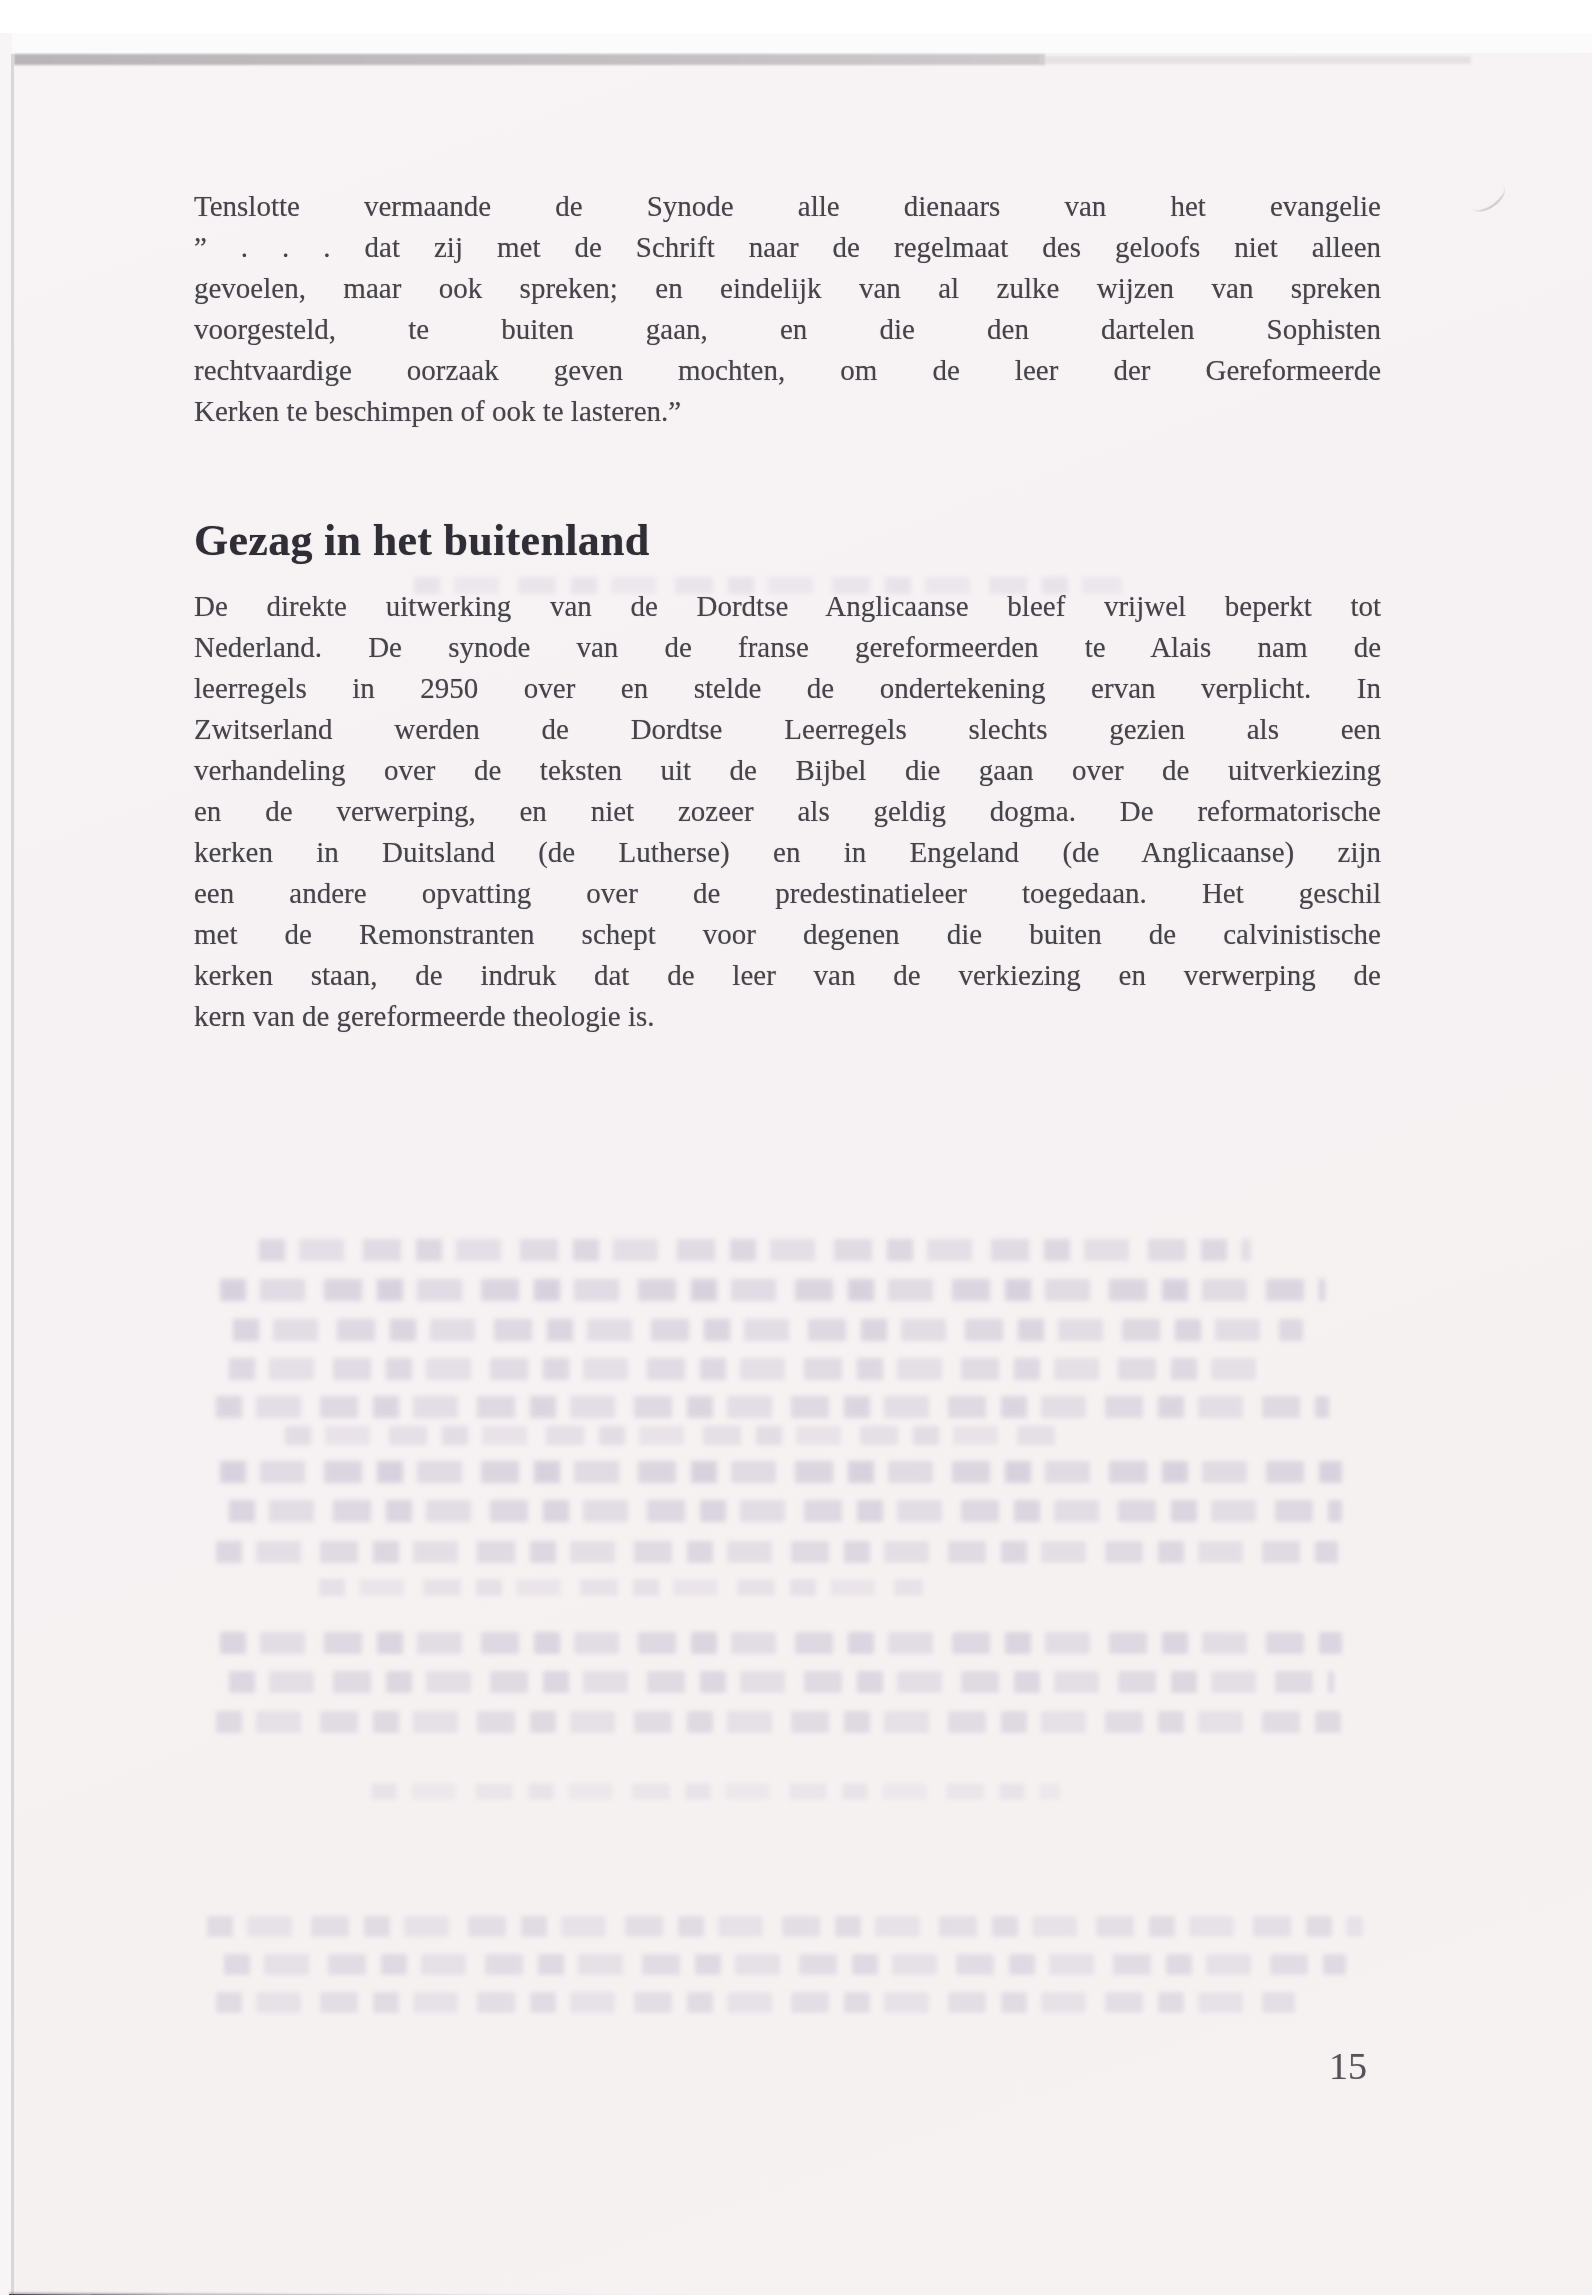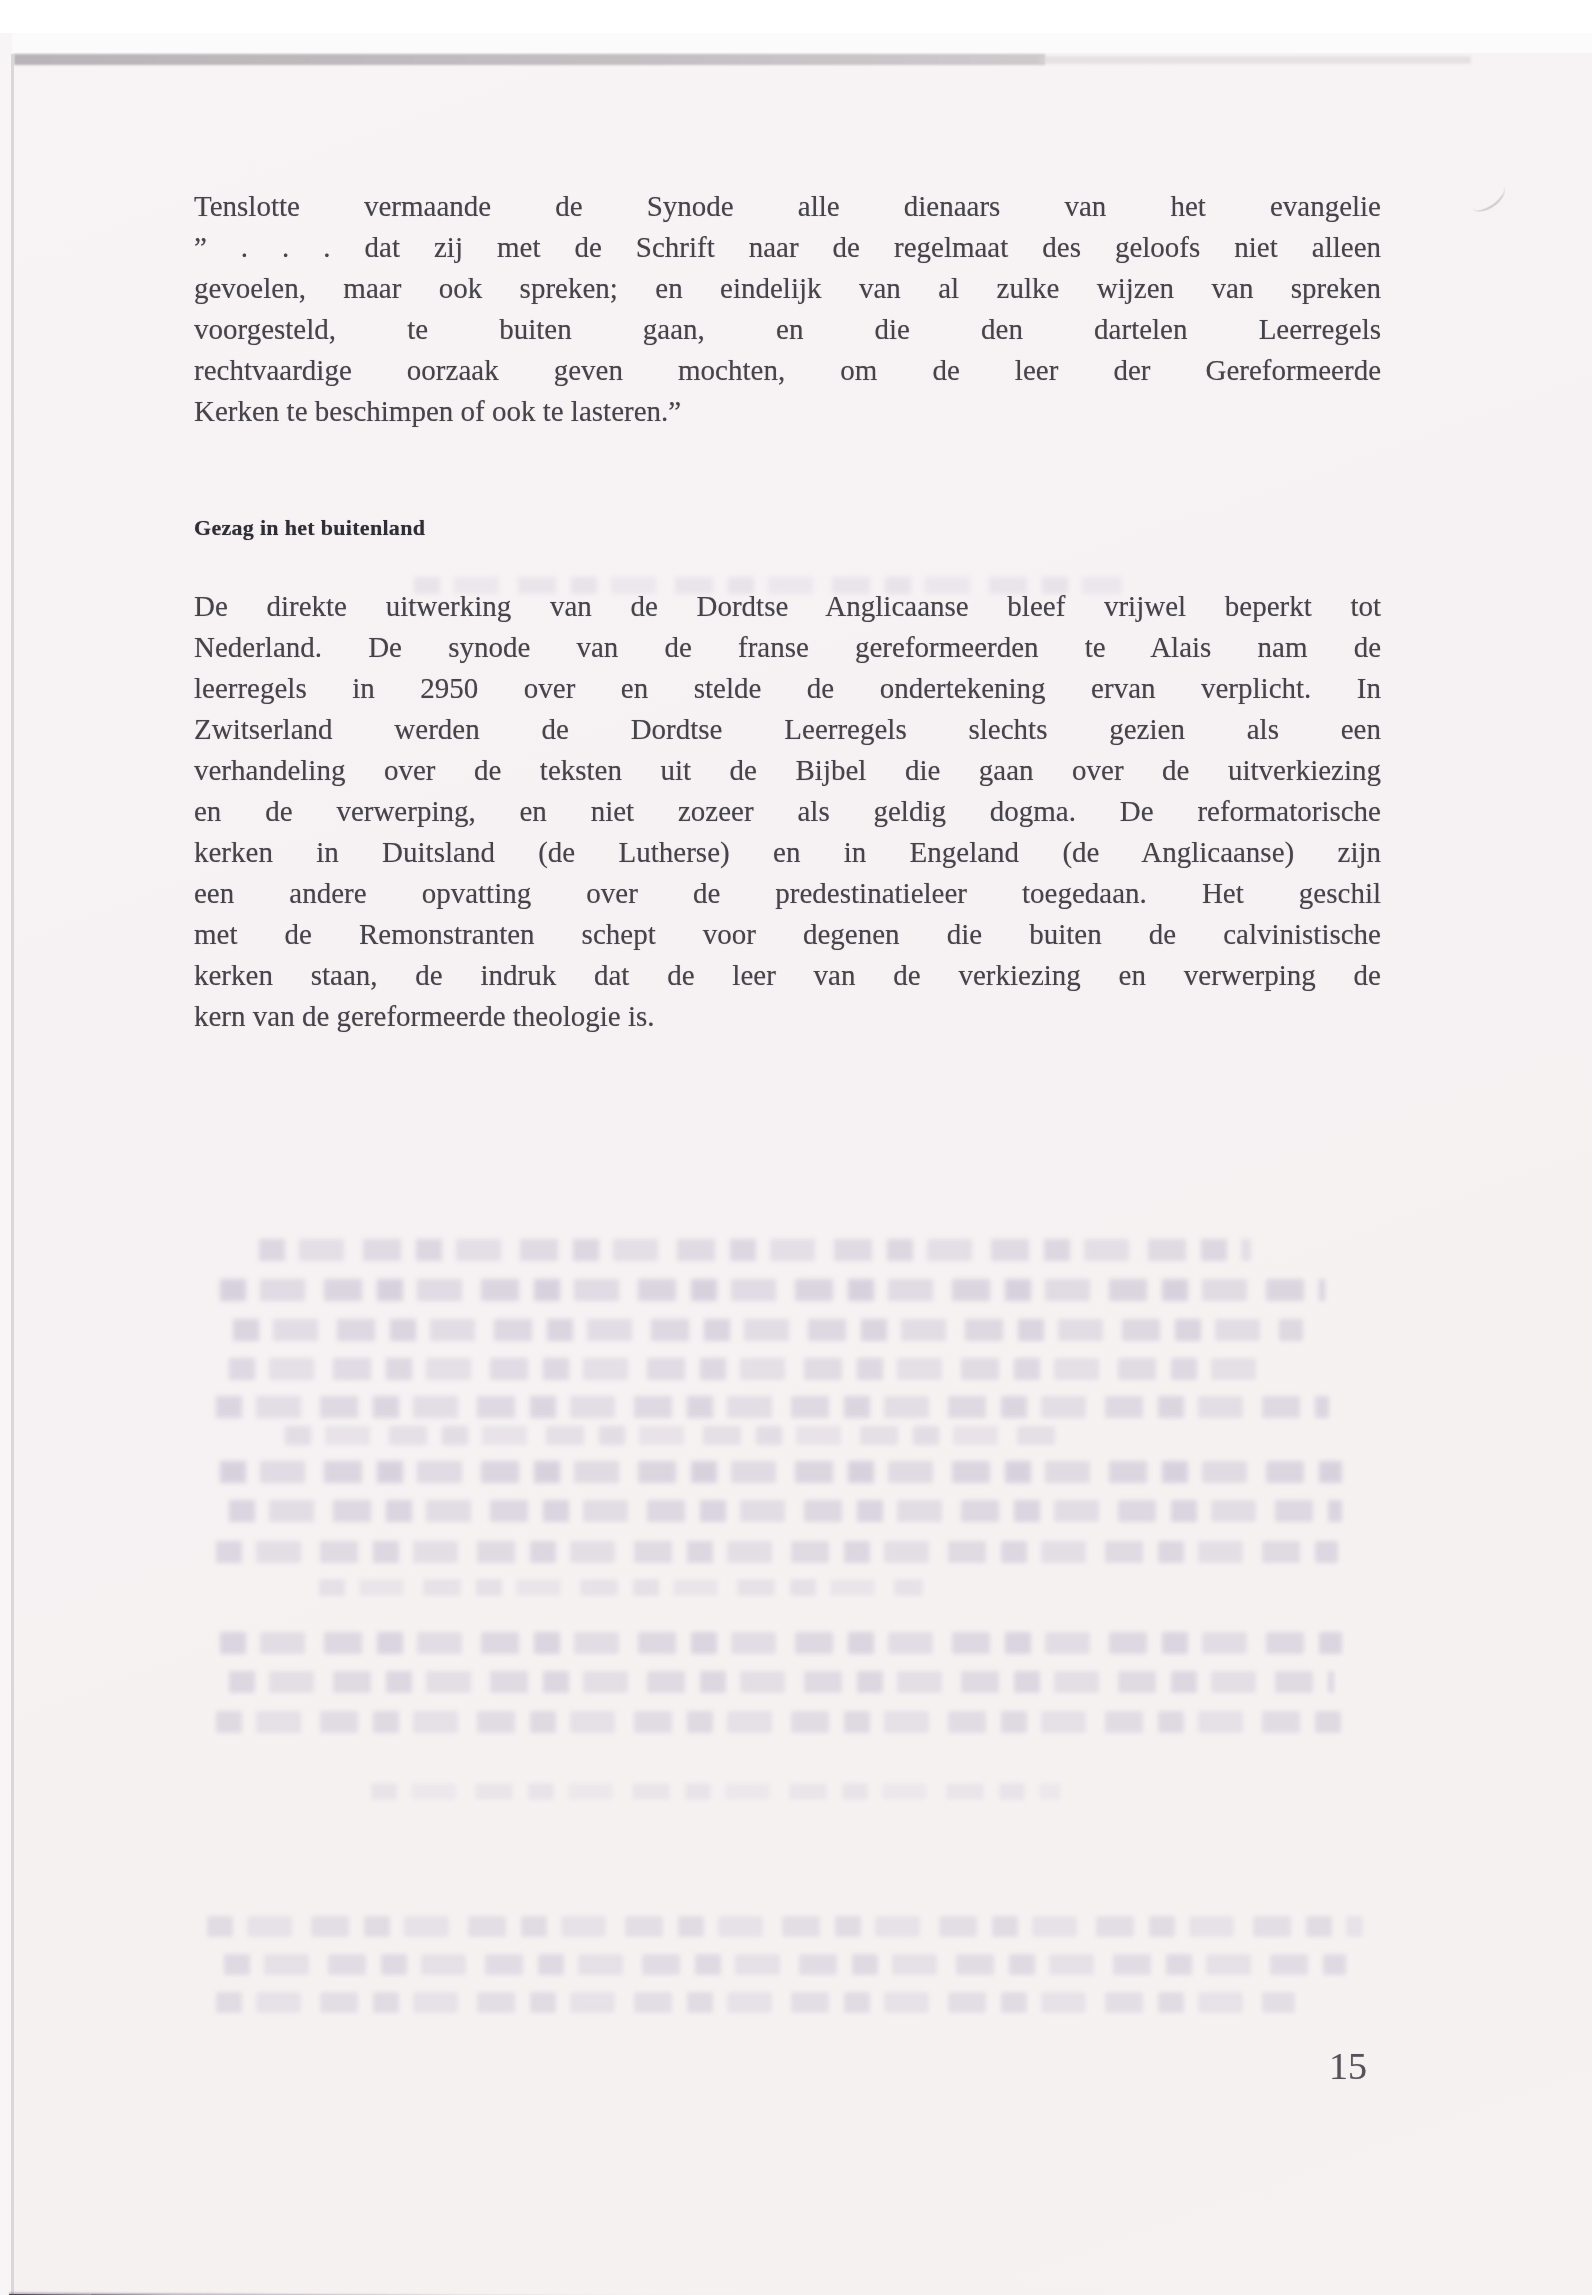--- a/index.html
+++ b/index.html
@@ -60,21 +60,21 @@
     color: #46444b;
     white-space: nowrap;
     text-align: justify;
     text-align-last: justify;
     text-shadow: 0 0 0.9px rgba(70, 68, 75, .45);
     filter: blur(0.3px);
   }
   .line.last { text-align-last: left; }
   .section-heading {
     position: absolute; left: 194px; top: 482px;
-    font-size: 22px; font-weight: 700; letter-spacing: 0.3px;
+    font-size: 44px; font-weight: 700; letter-spacing: 0.3px;
     color: #2f2d35;
     text-shadow: 0 0 0.9px rgba(47, 45, 53, .5);
     filter: blur(0.2px);
   }
   .page-number {
     position: absolute; left: 1329px; top: 2011px;
     font-size: 38px; color: #55525a;
     text-shadow: 0 0 0.9px rgba(85, 82, 90, .4);
     filter: blur(0.3px);
   }
@@ -120,21 +120,21 @@
   <div class="ghost" style="left:216px; top:1678px; width:1139px; opacity:.46;"></div>
   <div class="ghost" style="left:371px; top:1750px; width:690px;  height:17.3px; opacity:.26;"></div>
   <div class="ghost" style="left:207px; top:1883px; width:1156px; height:21px; opacity:.42;"></div>
   <div class="ghost" style="left:224px; top:1921px; width:1122px; height:21px; opacity:.46;"></div>
   <div class="ghost" style="left:216px; top:1959px; width:1079px; height:21px; opacity:.42;"></div>
 
   <div class="text-column" style="top:154px;">
     <div class="line">Tenslotte vermaande de Synode alle dienaars van het evangelie</div>
     <div class="line">” . . . dat zij met de Schrift naar de regelmaat des geloofs niet alleen</div>
     <div class="line">gevoelen, maar ook spreken; en eindelijk van al zulke wijzen van spreken</div>
-    <div class="line">voorgesteld, te buiten gaan, en die den dartelen Leerregels</div>
+    <div class="line">voorgesteld, te buiten gaan, en die den dartelen Sophisten</div>
     <div class="line">rechtvaardige oorzaak geven mochten, om de leer der Gereformeerde</div>
     <div class="line last">Kerken te beschimpen of ook te lasteren.”</div>
   </div>
 
   <div class="section-heading">Gezag in het buitenland</div>
 
   <div class="text-column" style="top:554px;">
     <div class="line">De direkte uitwerking van de Dordtse Anglicaanse bleef vrijwel beperkt tot</div>
     <div class="line">Nederland. De synode van de franse gereformeerden te Alais nam de</div>
     <div class="line">leerregels in 2950 over en stelde de ondertekening ervan verplicht. In</div>

